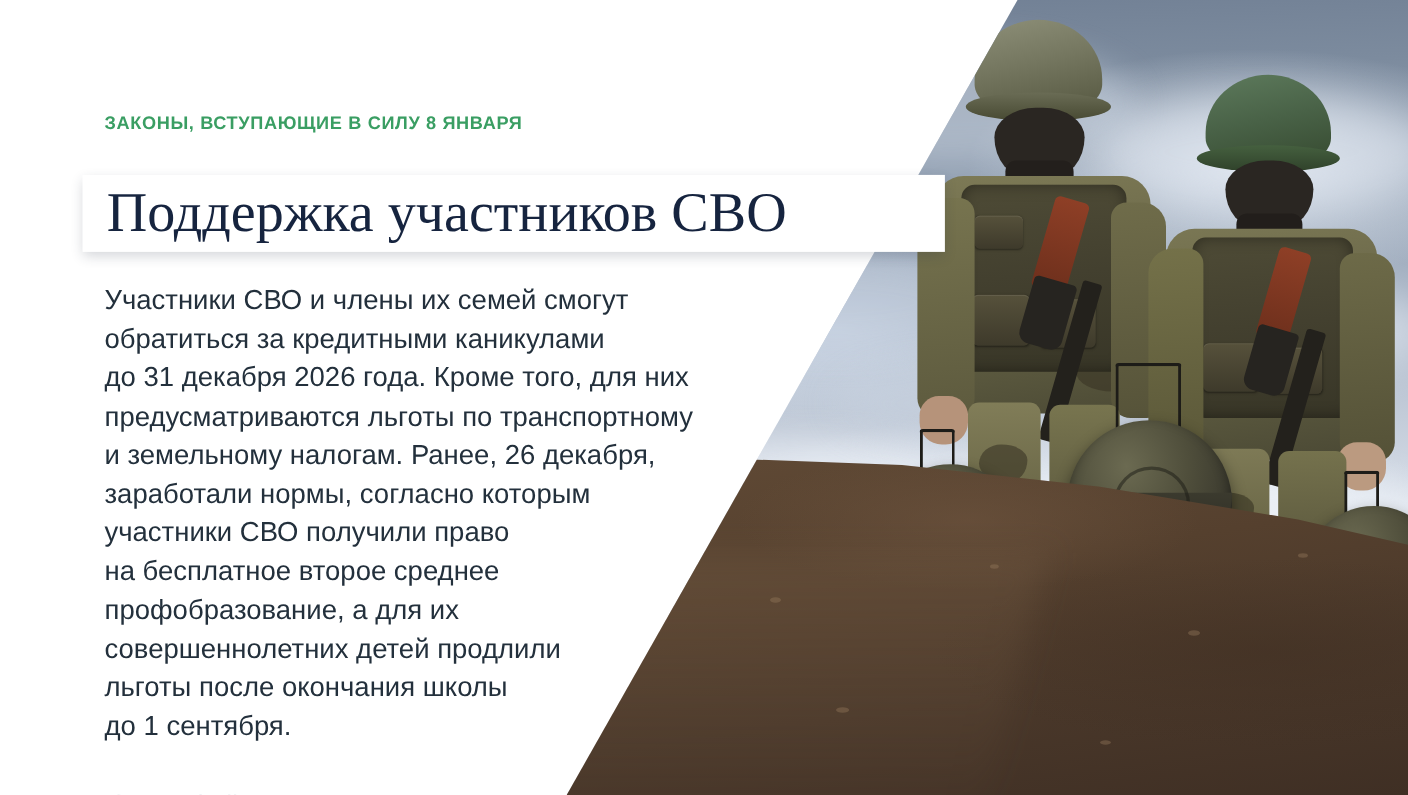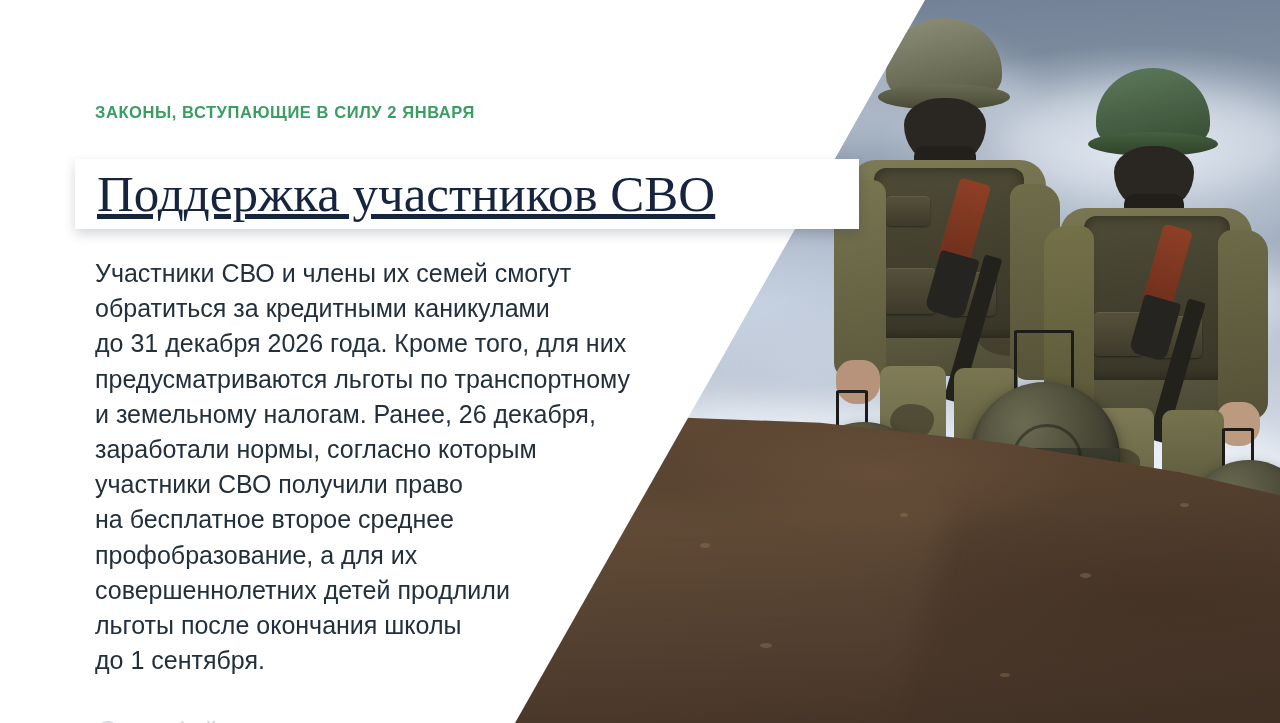--- a/index.html
+++ b/index.html
@@ -176,21 +176,20 @@
     left: 97px;
     top: 160px;
     width: 760px;
     height: 68px;
     line-height: 68px;
     font-family: "Liberation Serif", "DejaVu Serif", serif;
     font-size: 51px;
     font-weight: 400;
     color: #16243f;
     white-space: nowrap;
-    text-decoration: underline;
   }
   .body-text {
     position: absolute;
     left: 95px;
     top: 256px;
     width: 620px;
     font-size: 25px;
     line-height: 35.2px;
     font-weight: 400;
     color: #23303c;
@@ -315,21 +314,21 @@
       <div class="ground-speck" style="left:1080px;top:180px;width:11px;height:5px;"></div>
       <div class="ground-speck" style="left:420px;top:210px;width:9px;height:4px;"></div>
       <div class="ground-speck" style="left:760px;top:250px;width:12px;height:5px;"></div>
       <div class="ground-speck" style="left:1000px;top:280px;width:10px;height:4px;"></div>
       <div class="ground-speck" style="left:240px;top:170px;width:8px;height:4px;"></div>
       <div class="ground-speck" style="left:620px;top:60px;width:7px;height:3px;"></div>
       <div class="ground-speck" style="left:1180px;top:110px;width:9px;height:4px;"></div>
     </div>
   </div>
 
-  <div class="kicker">ЗАКОНЫ, ВСТУПАЮЩИЕ В СИЛУ 2 ЯНВАРЯ</div>
+  <div class="kicker">ЗАКОНЫ, ВСТУПАЮЩИЕ В СИЛУ 8 ЯНВАРЯ</div>
 
   <div class="title-band"></div>
   <div class="title-text">Поддержка участников СВО</div>
 
   <div class="body-text">Участники СВО и члены их семей смогут
 обратиться за кредитными каникулами
 до 31 декабря 2026 года. Кроме того, для них
 предусматриваются льготы по транспортному
 и земельному налогам. Ранее, 26 декабря,
 заработали нормы, согласно которым

